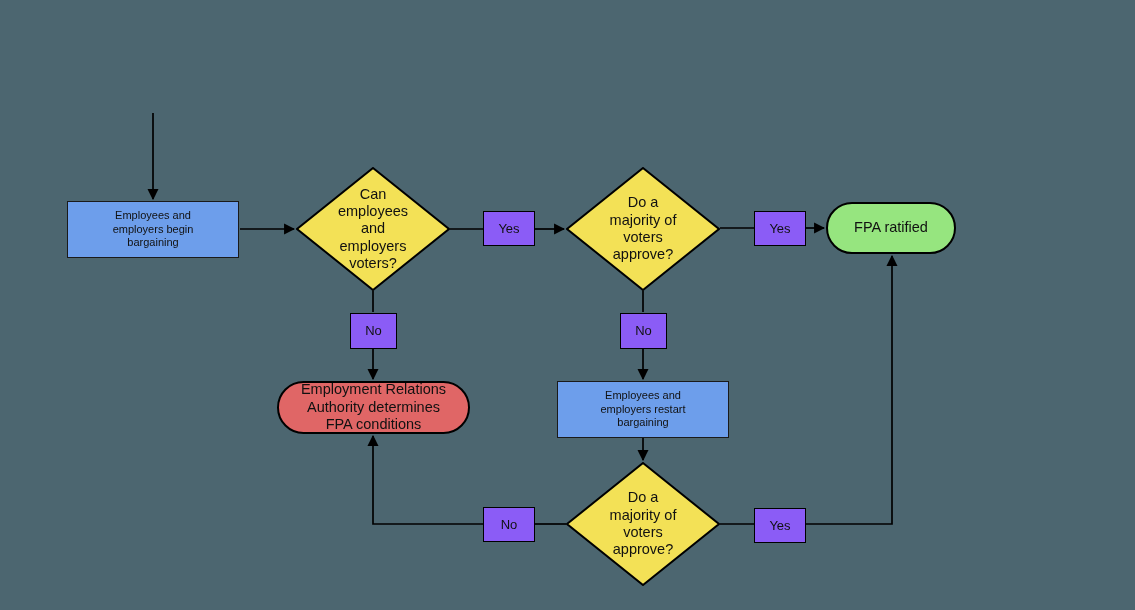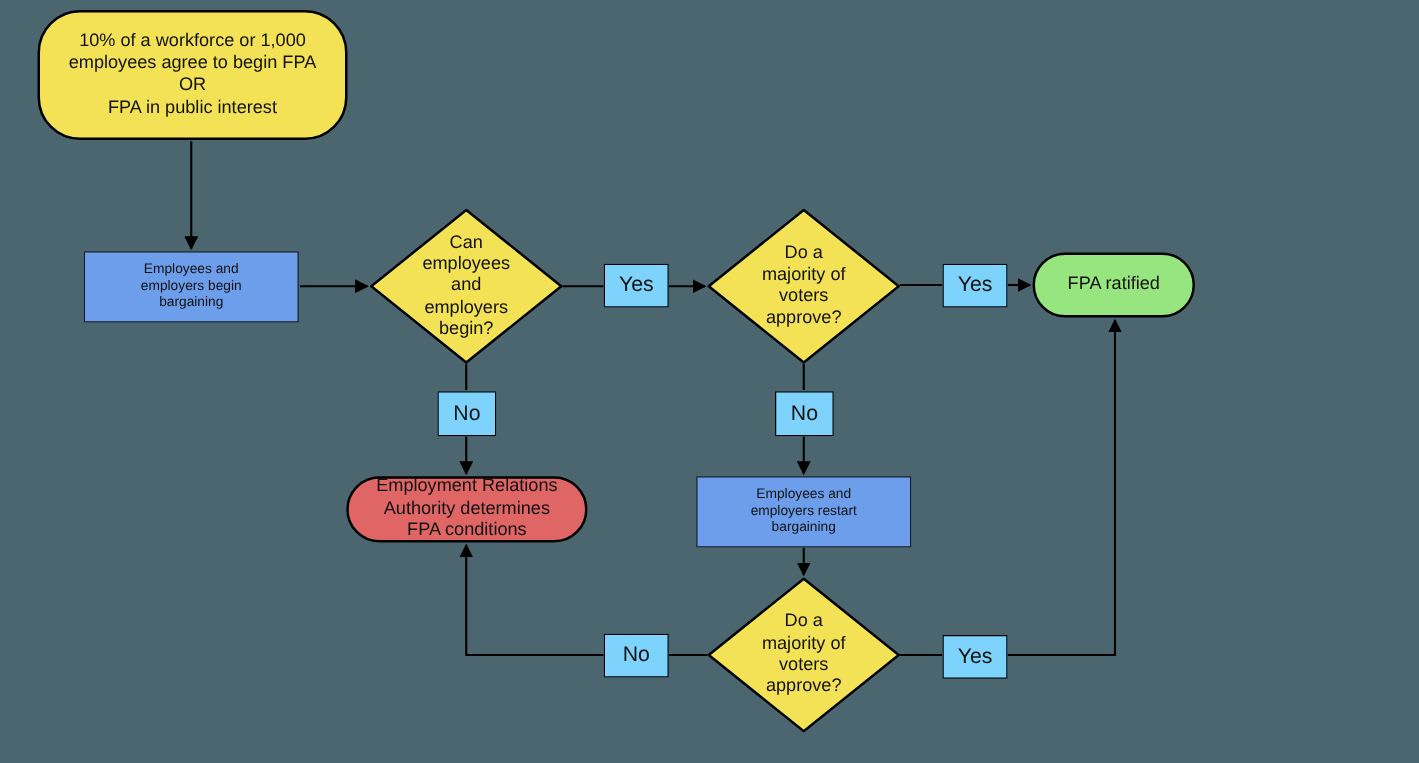--- a/index.html
+++ b/index.html
@@ -37,23 +37,23 @@
   .n-terminator {
     border: 2.2px solid #000000;
     border-radius: 34px;
     font-size: 14.5px;
   }
   .n-process {
     border: 1.6px solid #1a1a1a;
     font-size: 11px;
   }
   .n-label {
-    background: #7dd3fc;
+    background: #8b5cf6;
     border: 1.3px solid #000000;
-    font-size: 17px;
+    font-size: 13px;
     z-index: 4;
   }
   .n-decision {
     font-size: 14.5px;
     z-index: 3;
     background: transparent;
     border: none;
   }
   .n-decision .dia-shape {
     position: absolute;
@@ -105,42 +105,36 @@
       <path d="M 643 438 L 643 460" marker-end="url(#arrow)"></path>
 
       <path d="M 720 524 L 754 524"></path>
       <path d="M 806 524 L 892 524 L 892 256" marker-end="url(#arrow)"></path>
 
       <path d="M 566 524 L 535 524"></path>
       <path d="M 483 524 L 373 524 L 373 436" marker-end="url(#arrow)"></path>
     </g>
   </svg>
 
-  <div class="node n-terminator" style="left:30px; top:8px; width:248px; height:104px; background:#f3e156;">
-    <span>10% of a workforce or 1,000
-employees agree to begin FPA
-OR
-FPA in public interest</span>
-  </div>
 
   <div class="node n-process" style="left:67px; top:201px; width:172px; height:57px; background:#6d9eeb;">
     <span>Employees and
 employers begin
 bargaining</span>
   </div>
 
   <div class="node n-decision" style="left:296px; top:167px; width:154px; height:124px;">
     <svg class="dia-shape" viewBox="0 0 154 124" preserveAspectRatio="none">
       <polygon points="77,1 153,62 77,123 1,62" fill="#f3e156" stroke="#000000" stroke-width="2"></polygon>
     </svg>
     <span class="dia-text">Can
 employees
 and
 employers
-begin?</span>
+voters?</span>
   </div>
 
   <div class="node n-decision" style="left:566px; top:167px; width:154px; height:124px;">
     <svg class="dia-shape" viewBox="0 0 154 124" preserveAspectRatio="none">
       <polygon points="77,1 153,62 77,123 1,62" fill="#f3e156" stroke="#000000" stroke-width="2"></polygon>
     </svg>
     <span class="dia-text">Do a
 majority of
 voters
 approve?</span>

